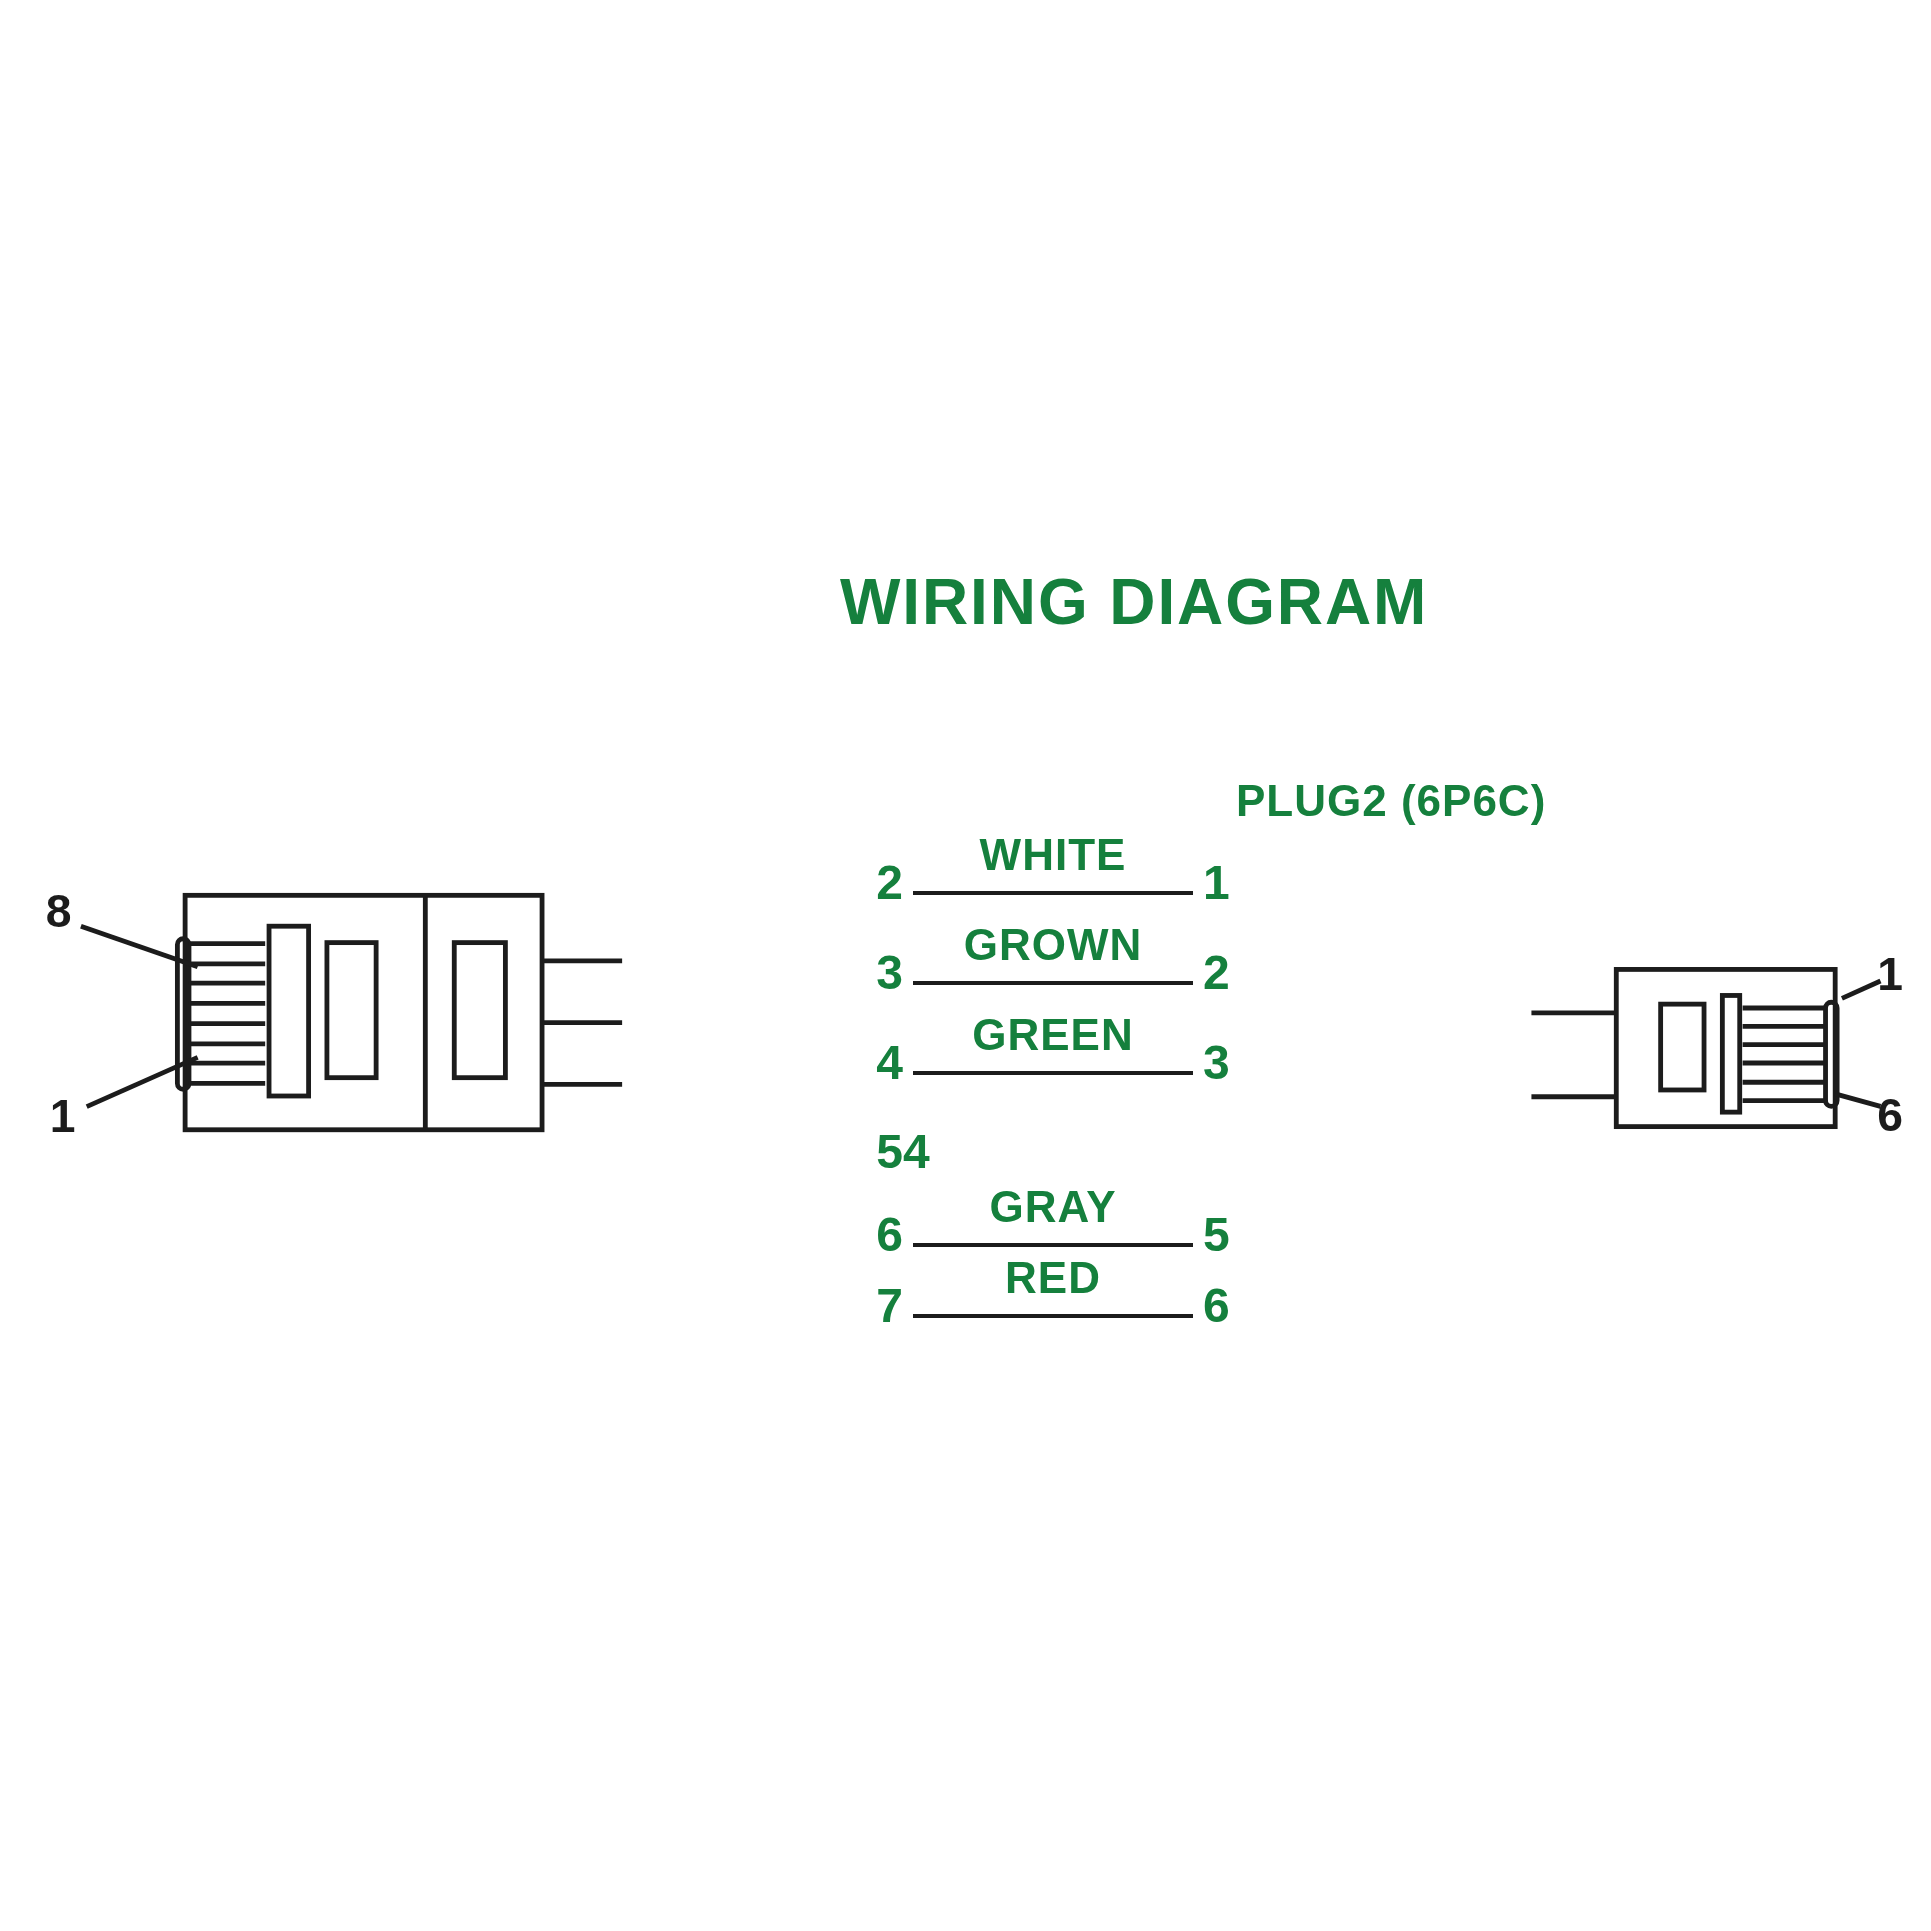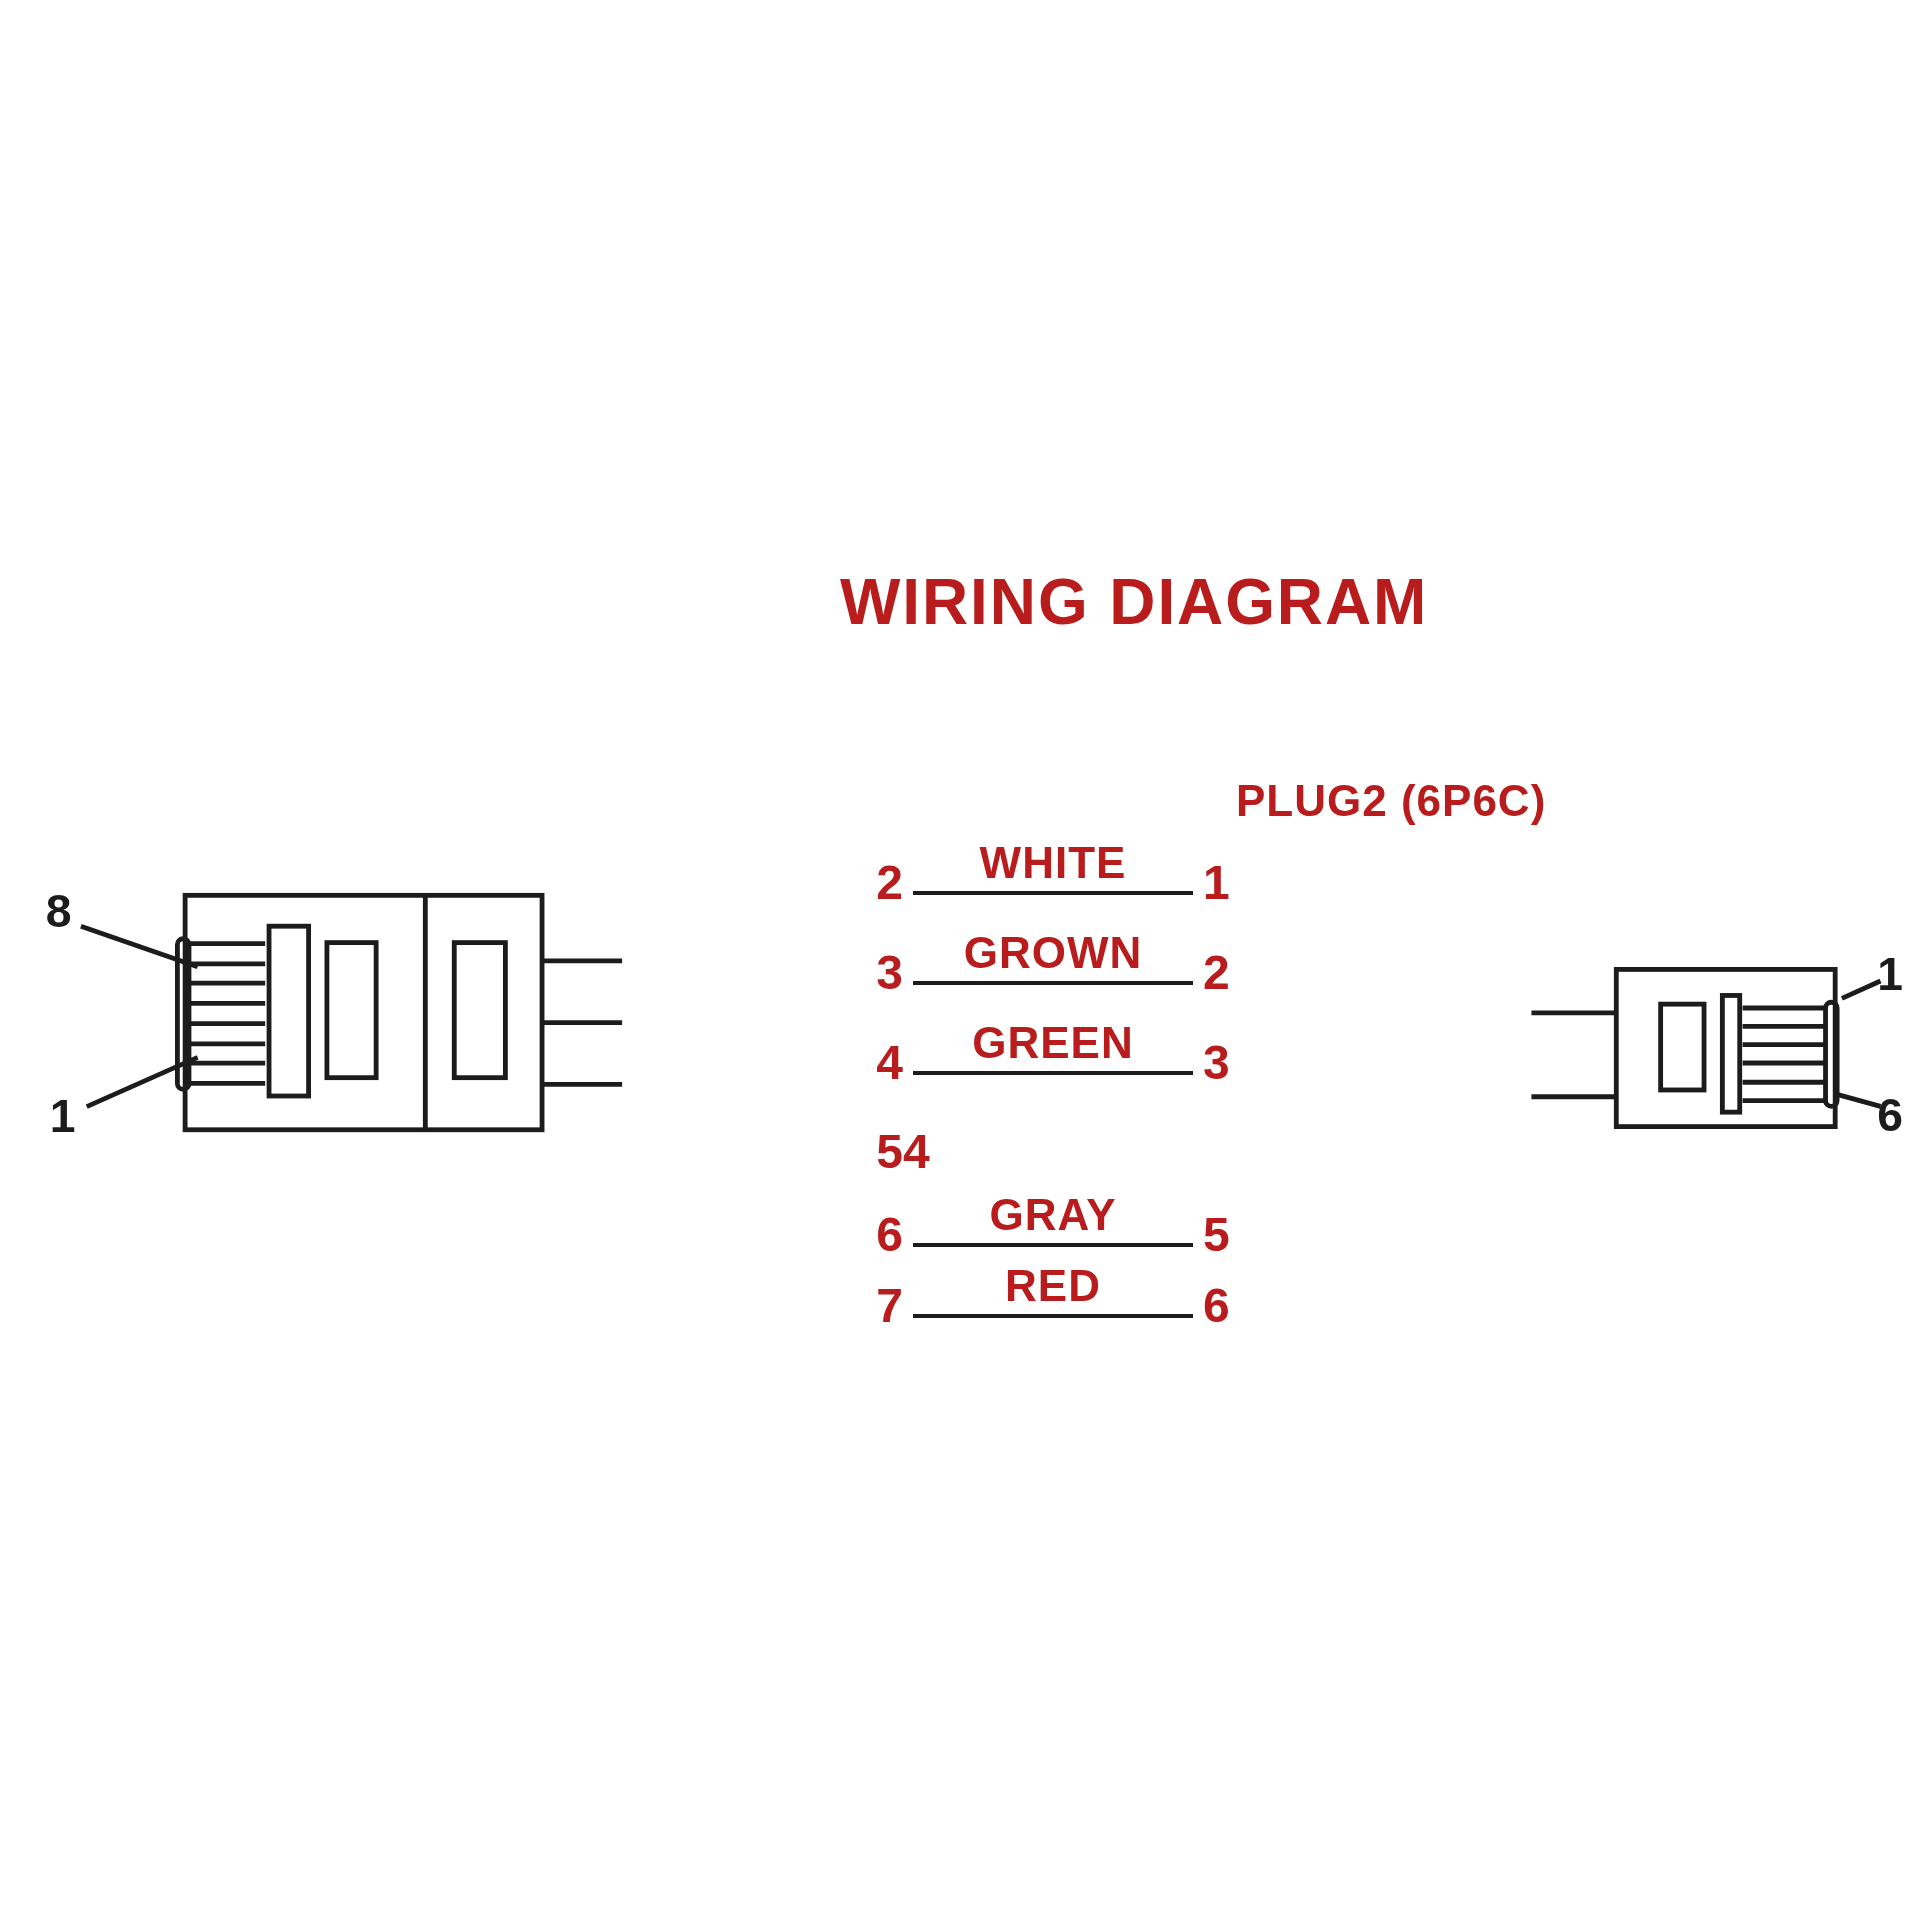--- a/index.html
+++ b/index.html
@@ -1,21 +1,21 @@
 <!DOCTYPE html>
 <html><head>
 <meta charset="utf-8">
 <style>
   html,body{margin:0;padding:0;background:#ffffff;}
   #page{
     position:relative;
     width:1931px;height:1931px;
     background:#ffffff;
     font-family:"Liberation Sans", sans-serif;
-    color:#b91c1c;
+    color:#15803d;
     overflow:hidden;
   }
   .abs{position:absolute;}
   
   #title{
     left:840px;top:565px;width:502px;
     font-size:64px;font-weight:600;letter-spacing:1.9px;
     text-align:center;white-space:nowrap;
   }
   
@@ -44,21 +44,21 @@
   }
   .pin.left{justify-content:flex-end;}
   .pin.right{justify-content:flex-start;}
   .wire{
     flex:1;margin:0 9.7px;
     border-bottom:4.8px solid #1c1c1c;
     display:flex;align-items:flex-end;justify-content:center;
   }
   .wire-label{
     font-size:44px;font-weight:600;letter-spacing:1px;
-    padding-bottom:6px;line-height:1;
+    padding-bottom:14px;line-height:1;
   }
   
   svg.connector{position:absolute;overflow:visible;}
   svg.connector .ink{stroke:#1c1c1c;stroke-width:5;fill:none;}
   svg.connector text{
     font-family:"Liberation Sans", sans-serif;
     font-size:48px;font-weight:600;fill:#1c1c1c;text-anchor:middle;
   }
 </style>
 </head>

